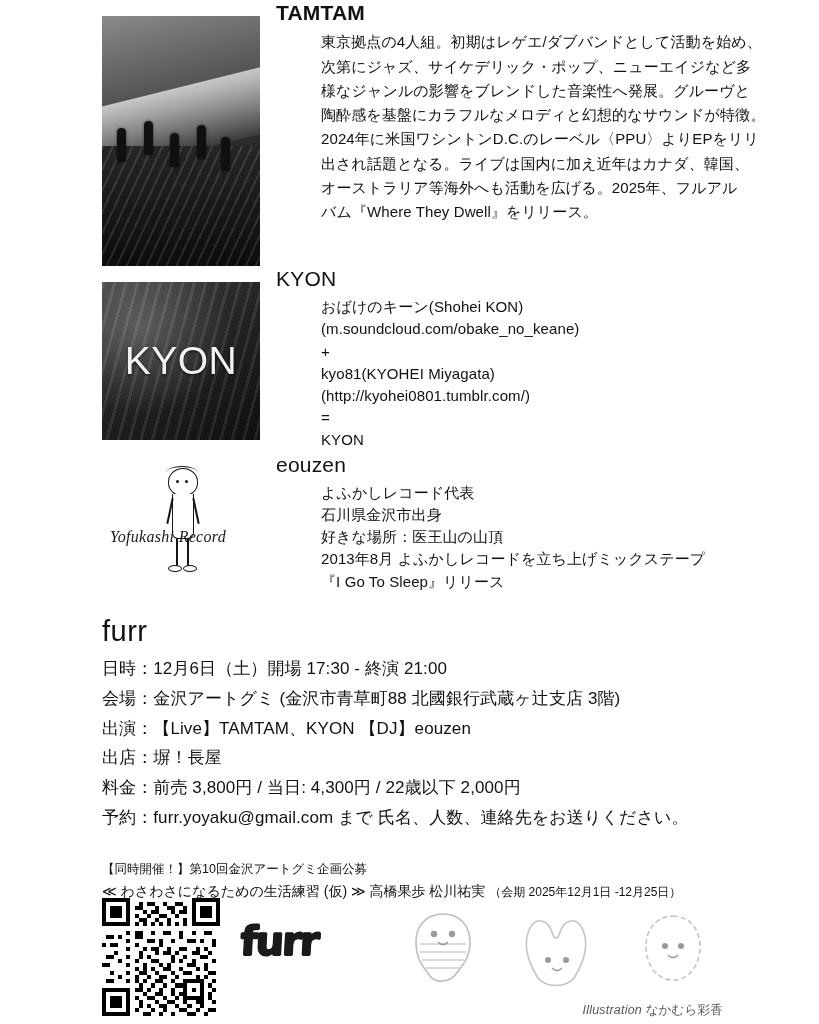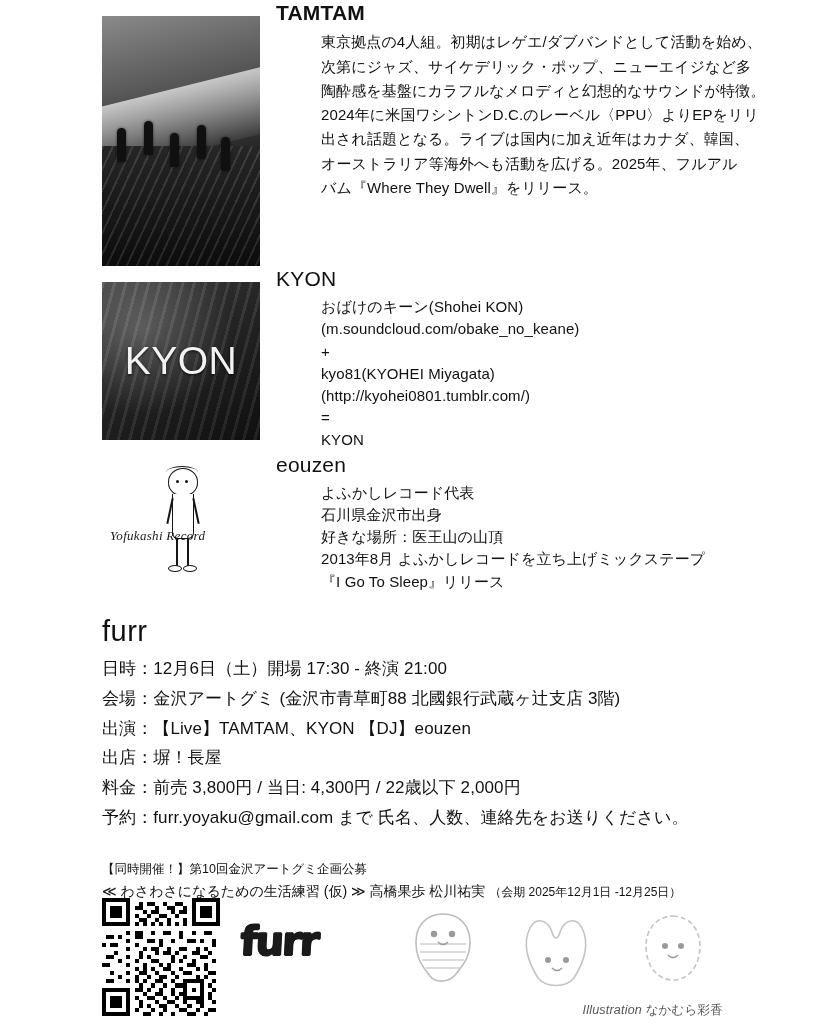--- a/index.html
+++ b/index.html
@@ -110,21 +110,21 @@
     margin-top: 10px;
     background: #ffffff;
     position: relative;
   }
   .yofu-text {
     position: absolute;
     left: 8px;
     top: 66px;
     font-family: "Liberation Serif", serif;
     font-style: italic;
-    font-size: 13px;
+    font-size: 16px;
     color: #1a1a1a;
     letter-spacing: 0.3px;
   }
   .yofu-figure {
     position: absolute;
     left: 58px;
     top: 6px;
     width: 46px;
     height: 110px;
   }
@@ -337,20 +337,21 @@
       <i style="left:42%; top:34%;"></i>
       <i style="left:62%; top:22%;"></i>
       <i style="left:80%; top:40%;"></i>
     </div>
   </div>
   <div class="artist-text">
     <h2 class="artist-name">TAMTAM</h2>
     <p class="artist-desc">
       <span class="ln">東京拠点の4人組。初期はレゲエ/ダブバンドとして活動を始め、</span>
       <span class="ln">次第にジャズ、サイケデリック・ポップ、ニューエイジなど多</span>
+      <span class="ln">様なジャンルの影響をブレンドした音楽性へ発展。グルーヴと</span>
       <span class="ln">陶酔感を基盤にカラフルなメロディと幻想的なサウンドが特徴。</span>
       <span class="ln">2024年に米国ワシントンD.C.のレーベル〈PPU〉よりEPをリリ</span>
       <span class="ln">出され話題となる。ライブは国内に加え近年はカナダ、韓国、</span>
       <span class="ln">オーストラリア等海外へも活動を広げる。2025年、フルアル</span>
       <span class="ln">バム『Where They Dwell』をリリース。</span>
     </p>
   </div>
 </div>
 
 <div class="artist-row">

